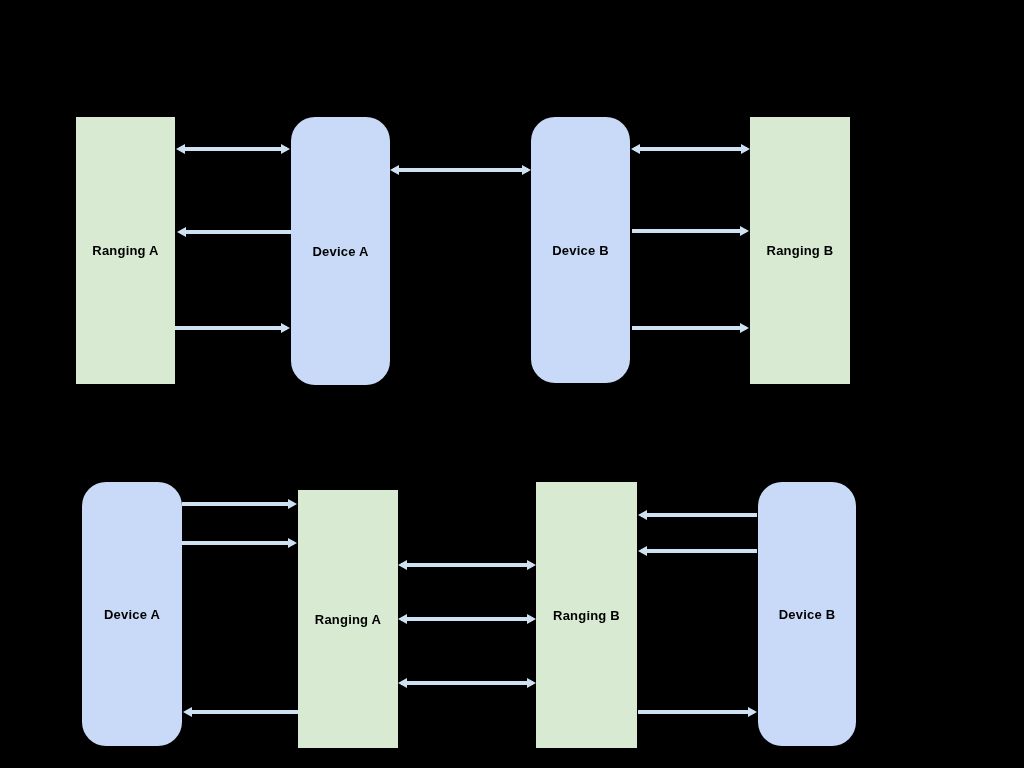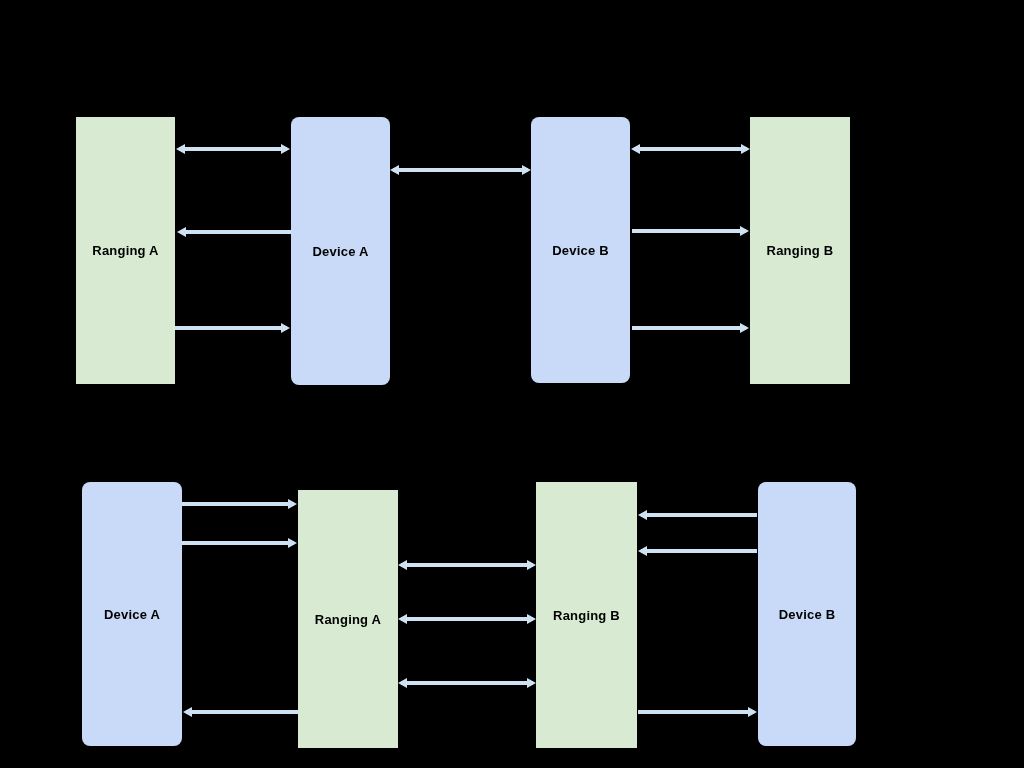--- a/index.html
+++ b/index.html
@@ -29,21 +29,21 @@
     justify-content: center;
     box-sizing: border-box;
   }
   .node span {
     font-weight: bold;
     font-size: 13px;
     letter-spacing: 0.2px;
     white-space: nowrap;
   }
   .device {
-    border-radius: 8px;
+    border-radius: 24px;
     align-items: center;
   }
 </style>
 </head>
 <body>
 
 <div id="stage" style="background: rgb(0, 0, 0);">
   <svg id="arrow-layer" width="1024" height="768" viewBox="0 0 1024 768" xmlns="http://www.w3.org/2000/svg">
       <g>
         <line x1="179" y1="149" x2="287" y2="149" stroke="#cfe2f3" stroke-width="4"></line>

